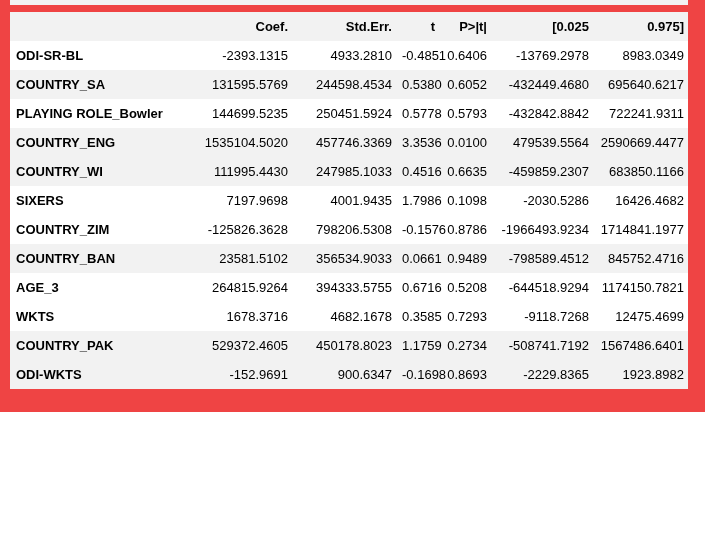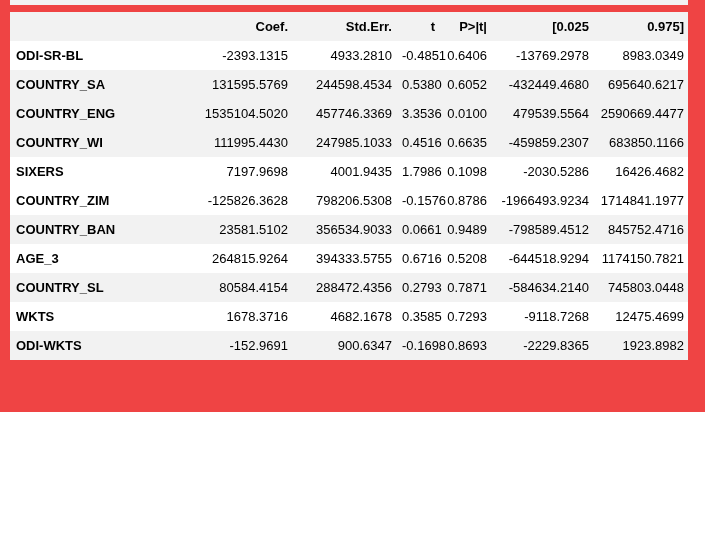--- a/index.html
+++ b/index.html
@@ -129,20 +129,29 @@
         </tr>
         <tr class="row-even">
           <th class="row-label">COUNTRY_SA</th>
           <td class="cell-value">131595.5769</td>
           <td class="cell-value">244598.4534</td>
           <td class="cell-value">0.5380</td>
           <td class="cell-value">0.6052</td>
           <td class="cell-value">-432449.4680</td>
           <td class="cell-value">695640.6217</td>
         </tr>
+        <tr class="row-odd">
+          <th class="row-label">PLAYING ROLE_Bowler</th>
+          <td class="cell-value">144699.5235</td>
+          <td class="cell-value">250451.5924</td>
+          <td class="cell-value">0.5778</td>
+          <td class="cell-value">0.5793</td>
+          <td class="cell-value">-432842.8842</td>
+          <td class="cell-value">722241.9311</td>
+        </tr>
         <tr class="row-even">
           <th class="row-label">COUNTRY_ENG</th>
           <td class="cell-value">1535104.5020</td>
           <td class="cell-value">457746.3369</td>
           <td class="cell-value">3.3536</td>
           <td class="cell-value">0.0100</td>
           <td class="cell-value">479539.5564</td>
           <td class="cell-value">2590669.4477</td>
         </tr>
         <tr class="row-even">
@@ -183,39 +192,39 @@
         </tr>
         <tr class="row-odd">
           <th class="row-label">AGE_3</th>
           <td class="cell-value">264815.9264</td>
           <td class="cell-value">394333.5755</td>
           <td class="cell-value">0.6716</td>
           <td class="cell-value">0.5208</td>
           <td class="cell-value">-644518.9294</td>
           <td class="cell-value">1174150.7821</td>
         </tr>
-        <tr class="row-even">
-          <th class="row-label">COUNTRY_SL</th>
-          <td class="cell-value">80584.4154</td>
-          <td class="cell-value">288472.4356</td>
-          <td class="cell-value">0.2793</td>
-          <td class="cell-value">0.7871</td>
-          <td class="cell-value">-584634.2140</td>
-          <td class="cell-value">745803.0448</td>
-        </tr>
         <tr class="row-odd">
           <th class="row-label">WKTS</th>
           <td class="cell-value">1678.3716</td>
           <td class="cell-value">4682.1678</td>
           <td class="cell-value">0.3585</td>
           <td class="cell-value">0.7293</td>
           <td class="cell-value">-9118.7268</td>
           <td class="cell-value">12475.4699</td>
         </tr>
         <tr class="row-even">
+          <th class="row-label">COUNTRY_PAK</th>
+          <td class="cell-value">529372.4605</td>
+          <td class="cell-value">450178.8023</td>
+          <td class="cell-value">1.1759</td>
+          <td class="cell-value">0.2734</td>
+          <td class="cell-value">-508741.7192</td>
+          <td class="cell-value">1567486.6401</td>
+        </tr>
+        <tr class="row-even">
           <th class="row-label">ODI-WKTS</th>
           <td class="cell-value">-152.9691</td>
           <td class="cell-value">900.6347</td>
           <td class="cell-value">-0.1698</td>
           <td class="cell-value">0.8693</td>
           <td class="cell-value">-2229.8365</td>
           <td class="cell-value">1923.8982</td>
         </tr>
       </tbody>
   </table>

